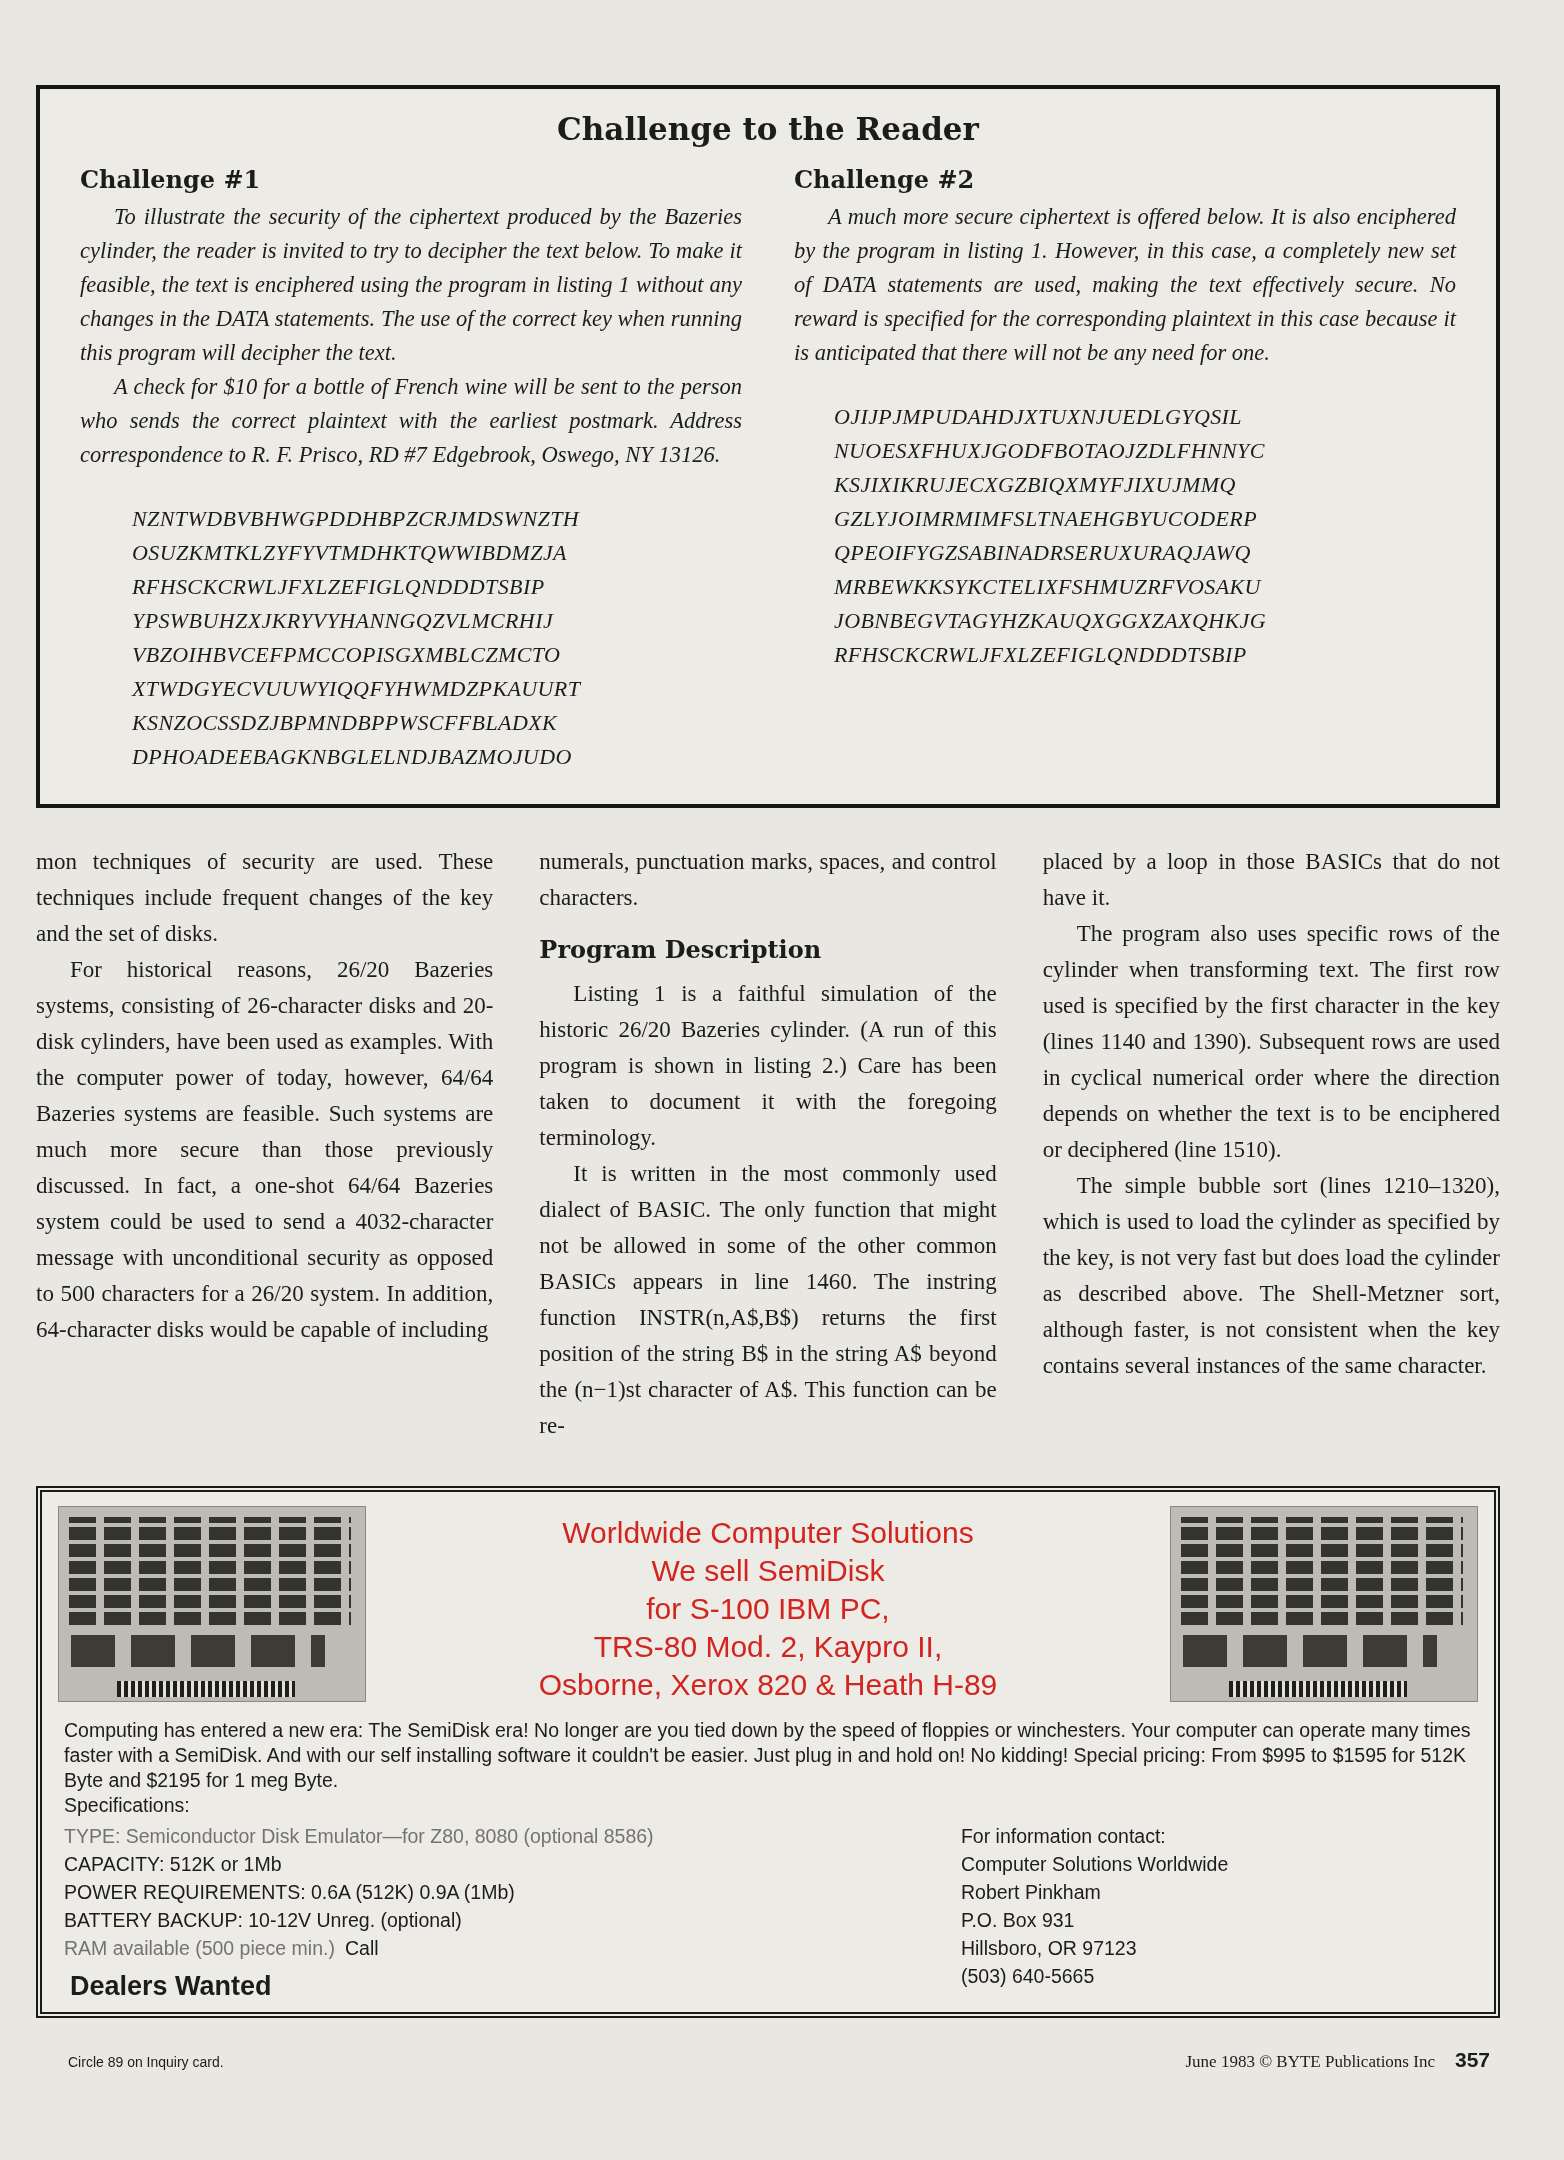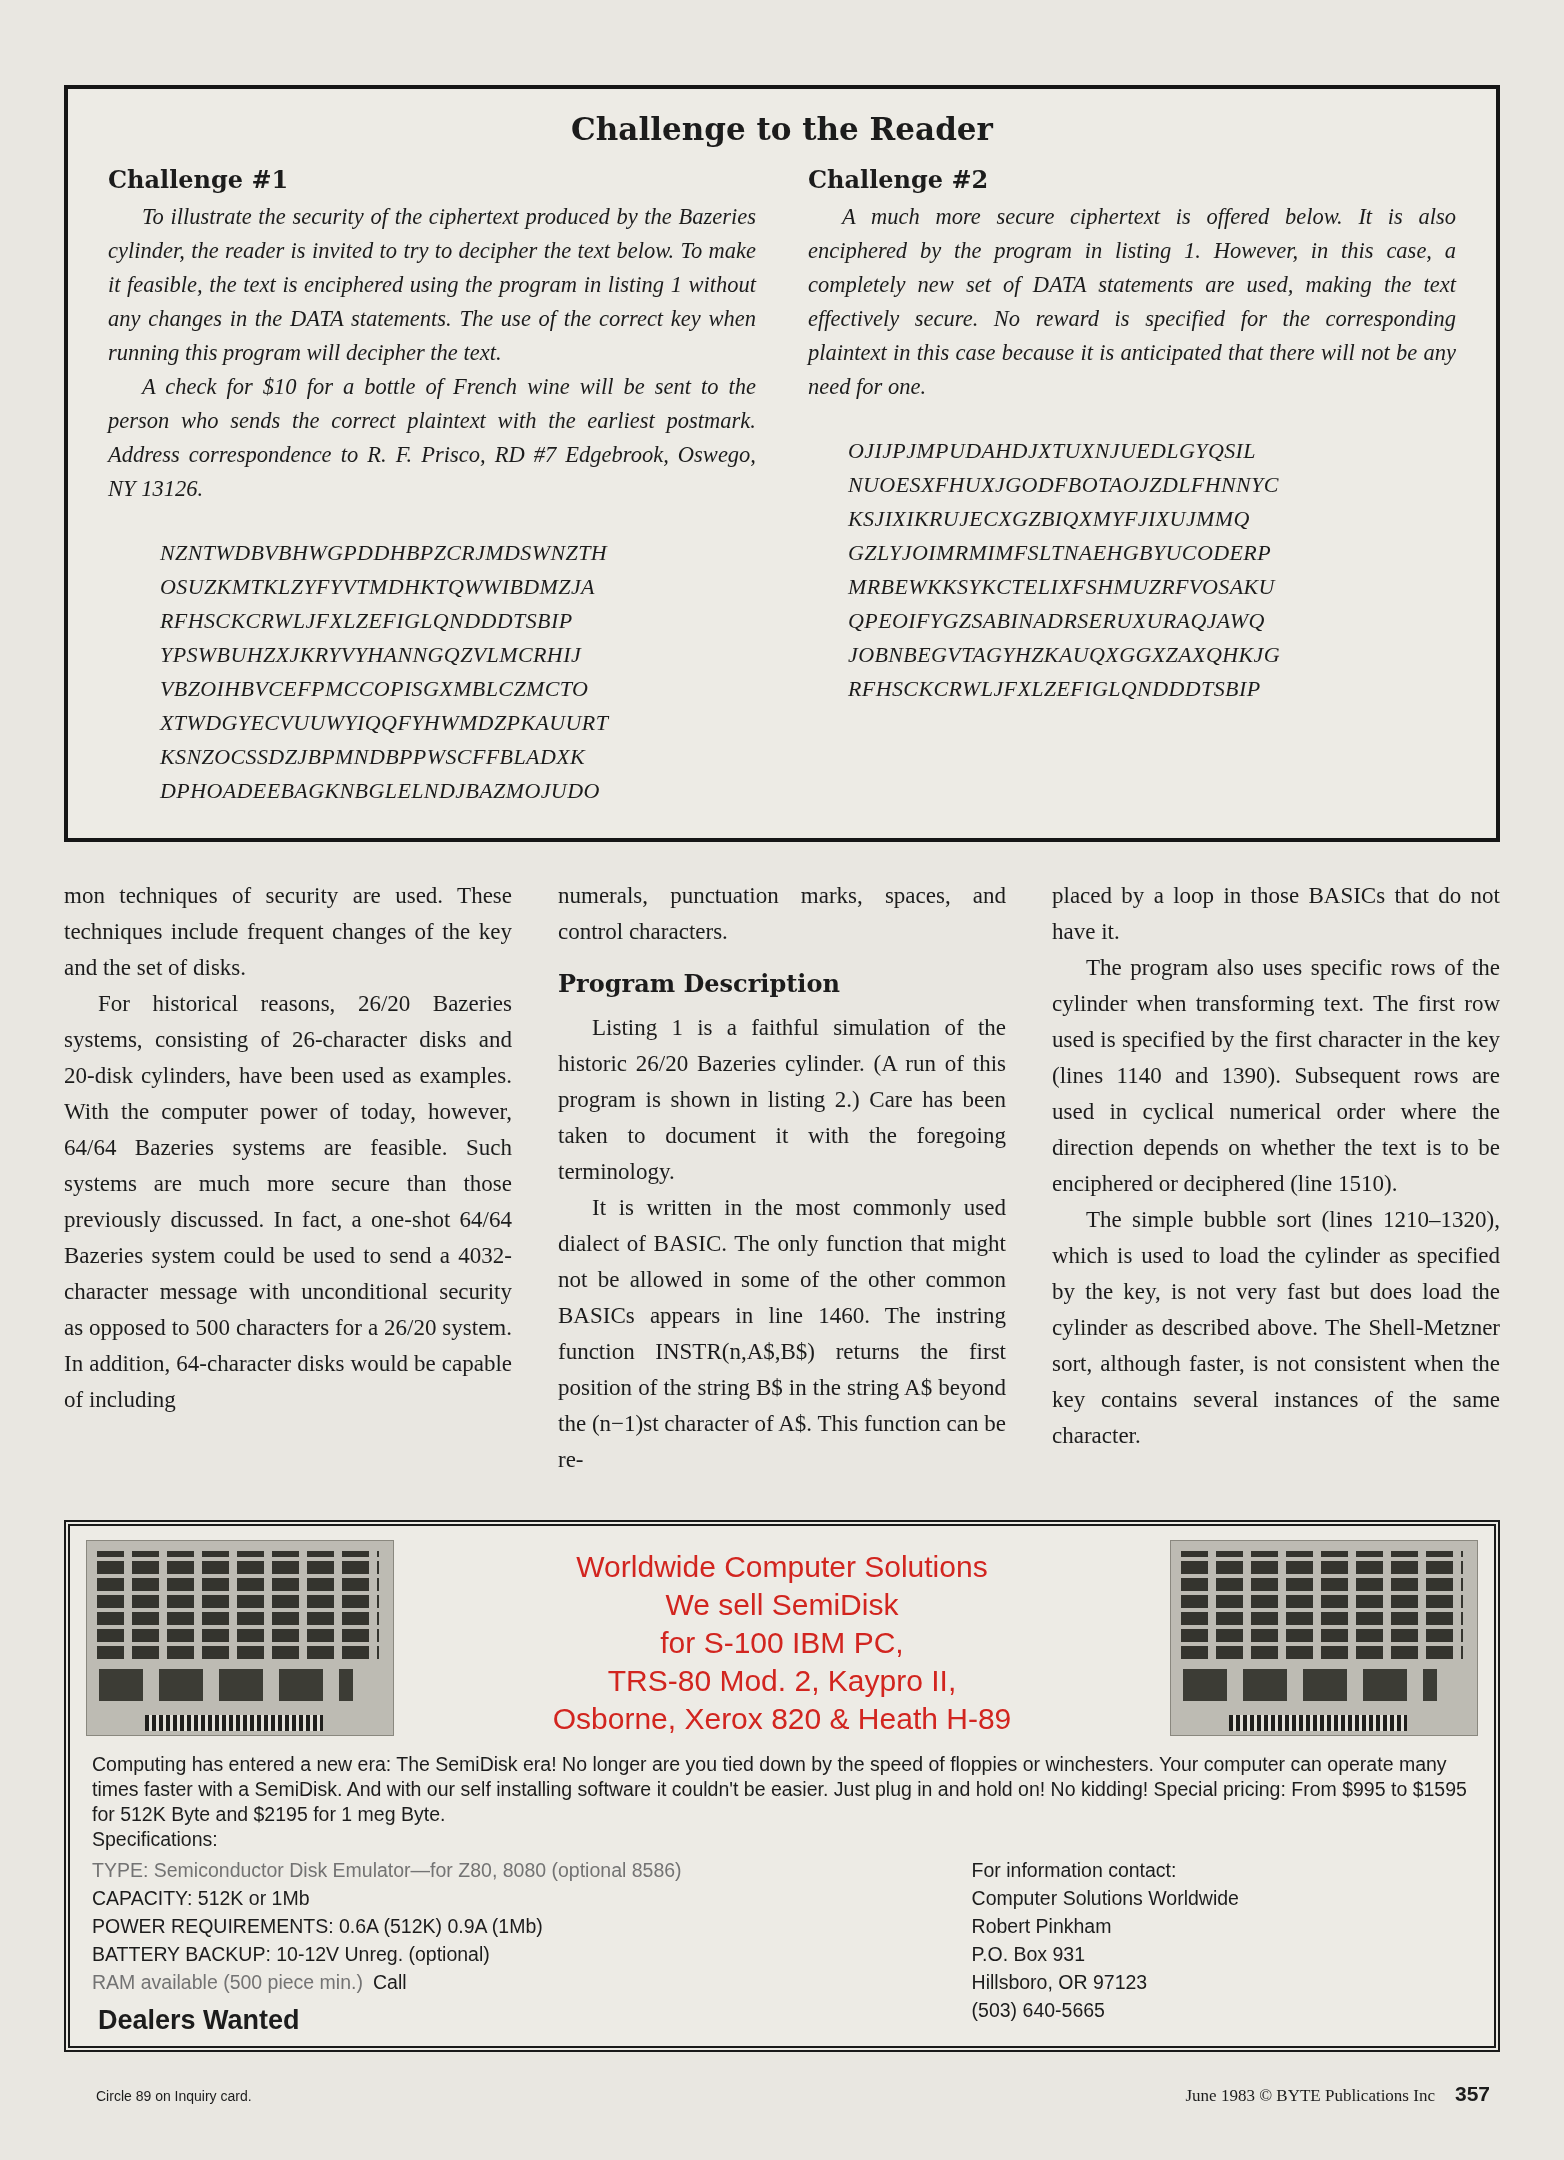--- a/index.html
+++ b/index.html
@@ -5,21 +5,21 @@
   * { margin:0; padding:0; box-sizing:border-box; }
   html,body { width:1564px; }
   body {
     width:1564px; height:2160px;
     background:#e9e7e1;
     color:#1c1c1c;
     font-family:"Liberation Serif", serif;
     position:relative;
     overflow:hidden;
   }
-  .page-inner { padding:85px 64px 0 64px; }
+  .page-inner { padding:85px 64px 0 36px; }
 
   
   .challenge-box {
     border:4px solid #161616;
     background:#edebe5;
     padding:16px 40px 30px 40px;
   }
   .challenge-title {
     text-align:center;
     font-family:"DejaVu Serif", serif;
@@ -164,22 +164,22 @@
       </div>
 
       <div class="challenge-col challenge-col-2">
         <div class="challenge-heading">Challenge #2</div>
         <div class="challenge-para">A much more secure ciphertext is offered below. It is also enciphered by the program in listing 1. However, in this case, a completely new set of DATA statements are used, making the text effectively secure. No reward is specified for the corresponding plaintext in this case because it is anticipated that there will not be any need for one.</div>
         <div class="cipher-block">
           <div>OJIJPJMPUDAHDJXTUXNJUEDLGYQSIL</div>
           <div>NUOESXFHUXJGODFBOTAOJZDLFHNNYC</div>
           <div>KSJIXIKRUJECXGZBIQXMYFJIXUJMMQ</div>
           <div>GZLYJOIMRMIMFSLTNAEHGBYUCODERP</div>
+          <div>QPEOIFYGZSABINADRSERUXURAQJAWQ</div>
           <div>MRBEWKKSYKCTELIXFSHMUZRFVOSAKU</div>
-          <div>QPEOIFYGZSABINADRSERUXURAQJAWQ</div>
           <div>JOBNBEGVTAGYHZKAUQXGGXZAXQHKJG</div>
           <div>RFHSCKCRWLJFXLZEFIGLQNDDDTSBIP</div>
         </div>
       </div>
 
     </div>
   </div>
 
   <div class="article">
     <div class="article-col">

